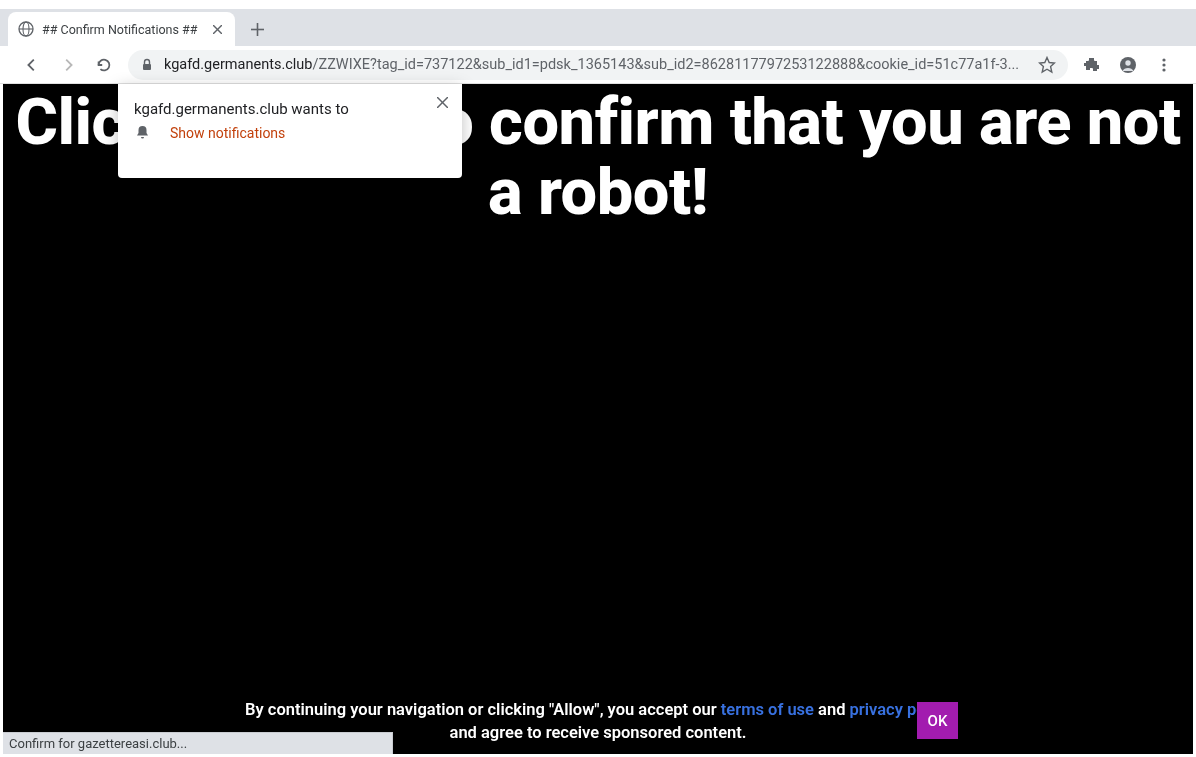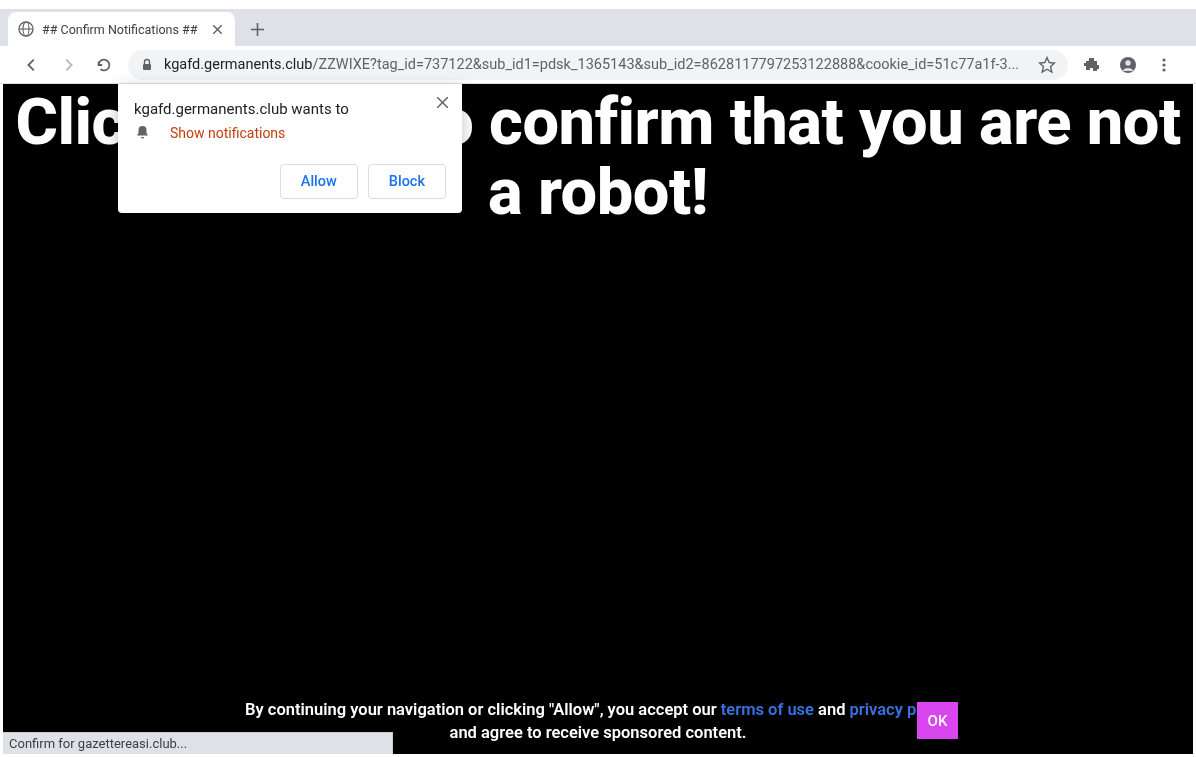--- a/index.html
+++ b/index.html
@@ -36,21 +36,21 @@
   .omnibox .star { width: 18px; height: 18px; flex-shrink: 0; }
   .omnibox .star svg { width: 18px; height: 18px; stroke: #5f6368; stroke-width: 1.4; fill: none; }
   .tool-icon { width: 32px; height: 32px; display: flex; align-items: center; justify-content: center; }
   .tool-icon svg { width: 18px; height: 18px; fill: #5f6368; }
 
   
   .page { position: absolute; top: 84px; left: 3px; right: 3px; bottom: 3px; background: #000; color: #fff; overflow: hidden; }
   .headline { font-size: 65px; font-weight: 800; text-align: center; line-height: 1.07; letter-spacing: -0.5px; padding-top: 4px; }
   .consent { position: absolute; bottom: 10px; left: 0; right: 0; text-align: center; font-size: 16.5px; font-weight: 600; color: #fff; line-height: 1.4; }
   .consent a { color: #3871e0; text-decoration: none; }
-  .ok-btn { position: absolute; bottom: 15px; right: 235px; width: 41px; height: 37px; background: #d946ef; color: #fff; display: flex; align-items: center; justify-content: center; font-size: 15px; font-weight: 500; }
+  .ok-btn { position: absolute; bottom: 15px; right: 235px; width: 41px; height: 37px; background: #a21caf; color: #fff; display: flex; align-items: center; justify-content: center; font-size: 15px; font-weight: 500; }
 
   
   .perm-popup { position: absolute; top: 84px; left: 118px; width: 344px; background: #fff; box-shadow: 0 4px 16px rgba(0,0,0,.25); border-radius: 0 0 4px 4px; padding: 16px 16px 14px 16px; z-index: 10; }
   .perm-close { position: absolute; top: 10px; right: 12px; width: 16px; height: 16px; display: flex; align-items: center; justify-content: center; cursor: default; }
   .perm-close svg { width: 11px; height: 11px; stroke: #5f6368; stroke-width: 1.5; }
   .perm-title { font-size: 15px; color: #202124; margin-bottom: 6px; }
   .perm-row { display: flex; align-items: center; gap: 18px; margin-bottom: 22px; }
   .perm-row .bell { width: 18px; height: 18px; }
   .perm-row .bell svg { width: 17px; height: 17px; fill: #5f6368; }
   .perm-row .label { font-size: 14px; color: #c2410c; }
@@ -182,19 +182,15 @@
   <div class="perm-title">kgafd.germanents.club wants to</div>
   <div class="perm-row">
     <span class="bell">
       <svg viewBox="0 0 17 17">
           <path d="M8.5 2 a4 4 0 0 1 4 4 v3 l1.5 2.5 h-11 L4.5 9 V6 a4 4 0 0 1 4-4z"></path>
           <path d="M7 13 a1.5 1.5 0 0 0 3 0z"></path>
         </svg>
     </span>
     <span class="label">Show notifications</span>
   </div>
-  <div class="perm-actions">
-    <div class="perm-btn">Allow</div>
-    <div class="perm-btn">Block</div>
-  </div>
 </div>
 
 <div class="statusbar">Confirm for gazettereasi.club...</div>
 
 </body></html>

